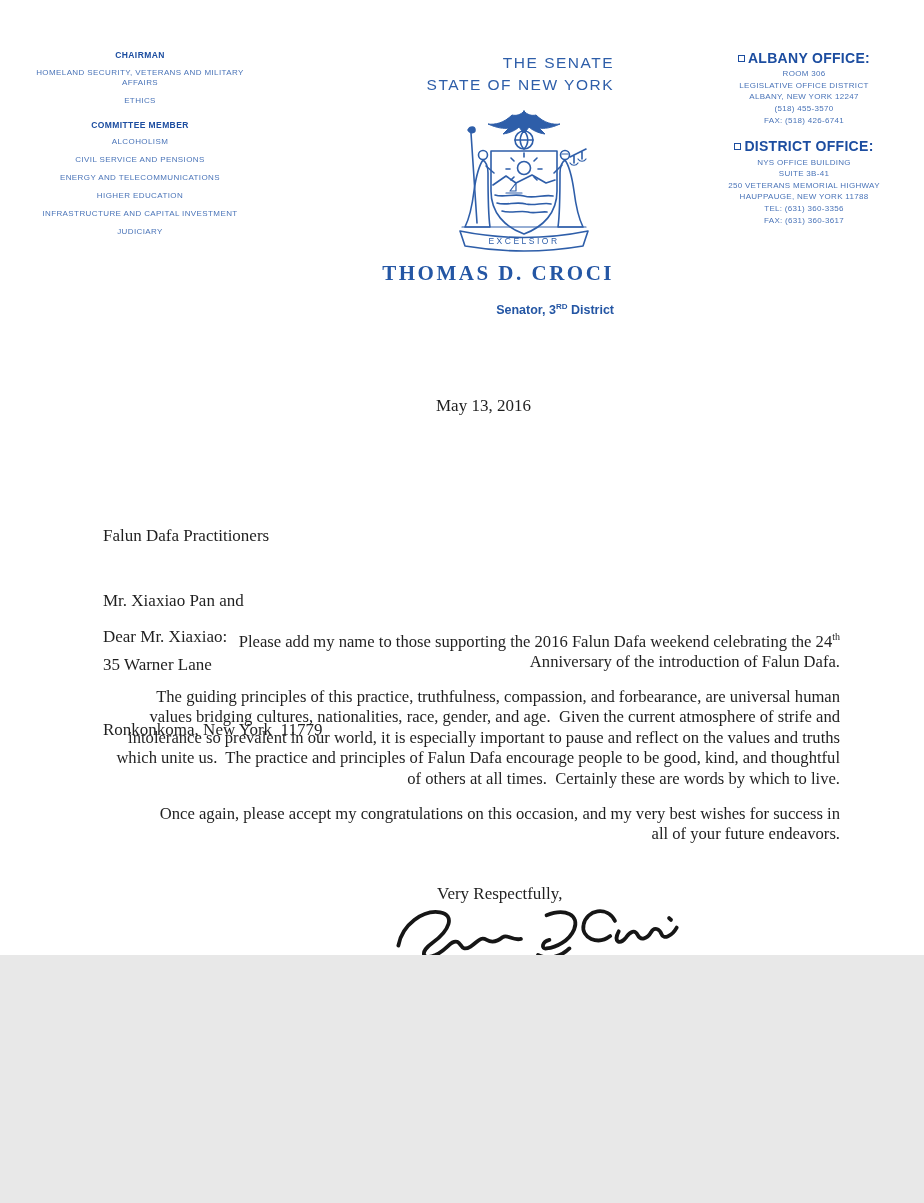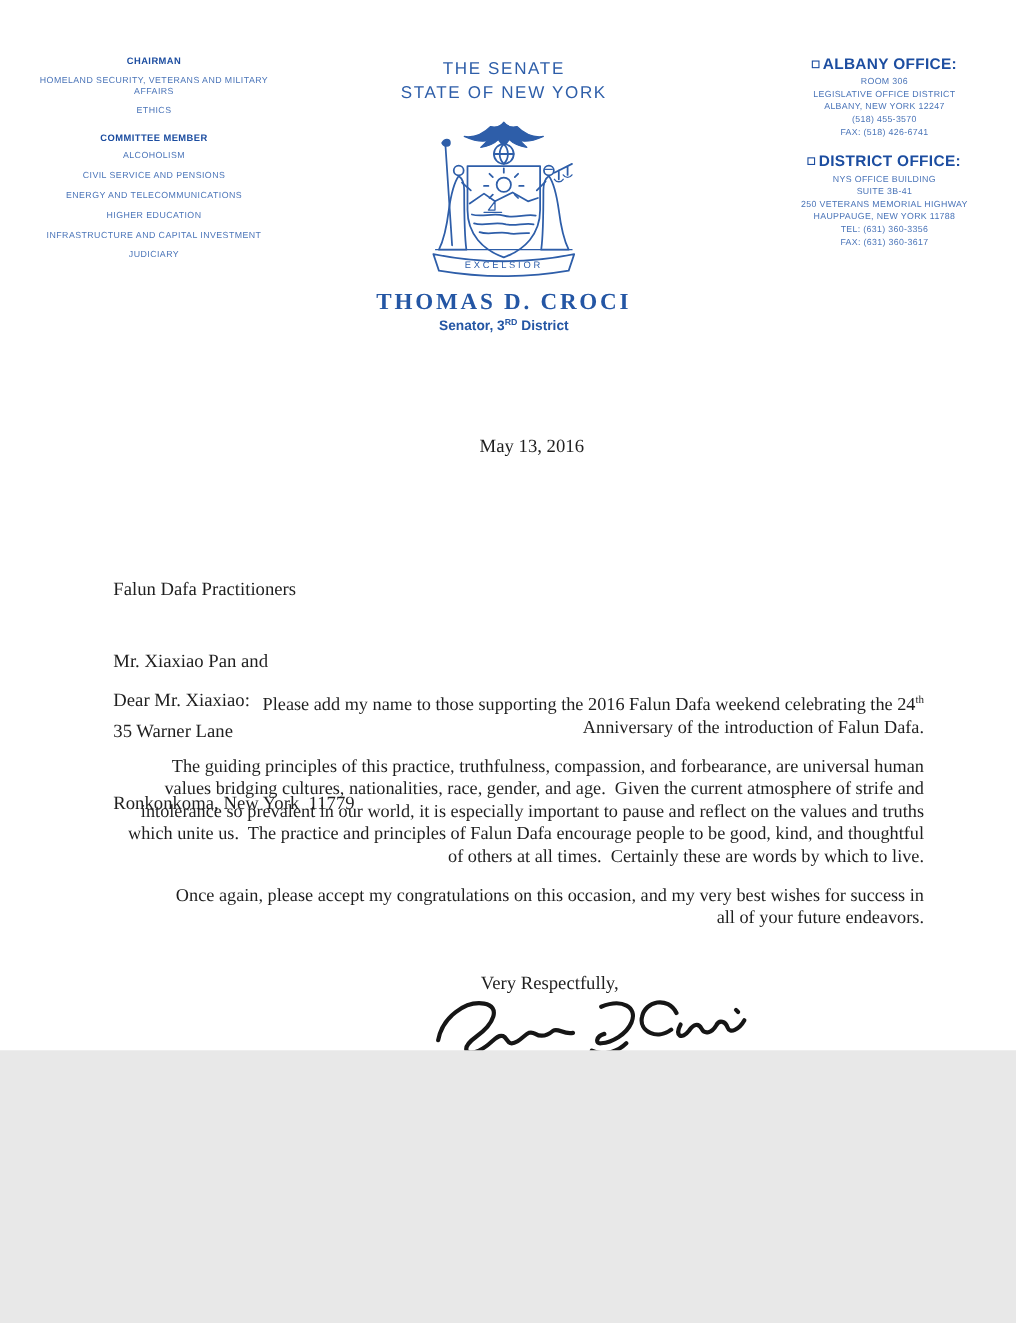--- a/index.html
+++ b/index.html
@@ -11,30 +11,30 @@
   
   .lh-left{
     position:absolute;left:26px;top:50px;width:228px;text-align:center;
     font-family:"Liberation Sans", sans-serif;font-size:8px;letter-spacing:.4px;
     color:#4a74b8;line-height:1.25;
   }
   .lh-left .hd{color:#1c4da0;font-weight:bold;font-size:8.5px;margin-bottom:7px;}
   .lh-left .itm{margin-bottom:8px;}
   .lh-left .gap{height:6px;}
   .lh-center{
-    position:absolute;left:320px;top:52px;width:276px;text-align:center;
+    position:absolute;left:338px;top:52px;width:276px;text-align:right;
     font-family:"Liberation Sans", sans-serif;color:#2e5ea9;
   }
   .lh-center .senate{font-size:15.5px;letter-spacing:1.5px;line-height:1.45;}
   .seal{margin-top:6px;}
   .lh-name{
     font-family:"Liberation Serif", serif;font-weight:bold;font-size:21px;
     letter-spacing:2.5px;color:#2456a4;margin-top:4px;
   }
-  .lh-title{font-weight:bold;font-size:12.5px;color:#2456a4;margin-top:1px;}
+  .lh-title{font-weight:bold;font-size:12.5px;color:#2456a4;margin-top:16px;}
   .lh-title sup{font-size:8px;}
   .lh-right{
     position:absolute;left:704px;top:48px;width:200px;text-align:center;
     font-family:"Liberation Sans", sans-serif;font-size:8px;letter-spacing:.3px;
     color:#4a74b8;line-height:1.45;
   }
   .lh-right .hd{color:#1c4da0;font-weight:bold;font-size:14px;}
   .lh-right .block{margin-bottom:10px;}
   .sq{
     display:inline-block;width:5px;height:5px;border:1px solid #1c4da0;

